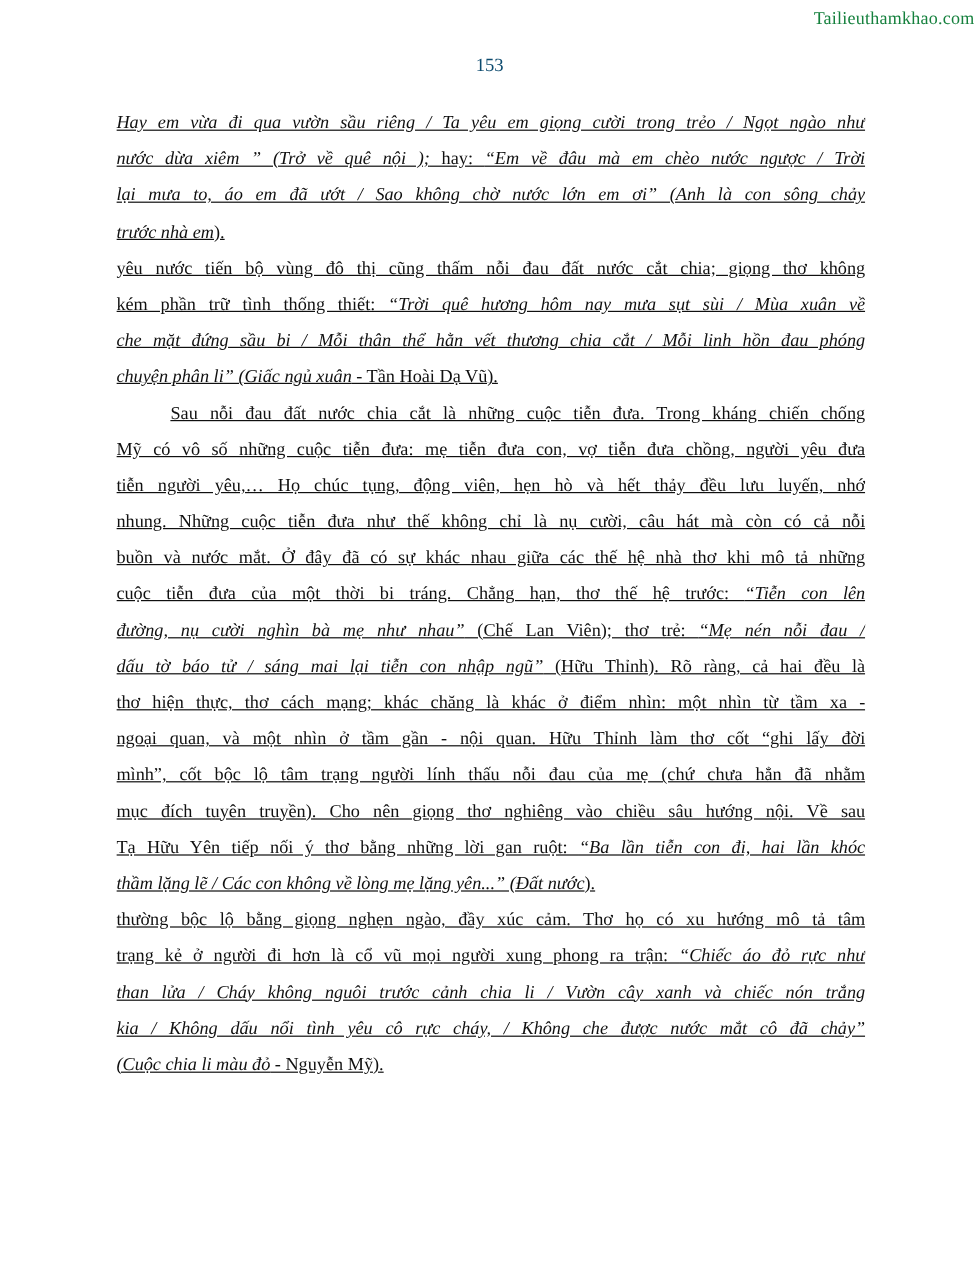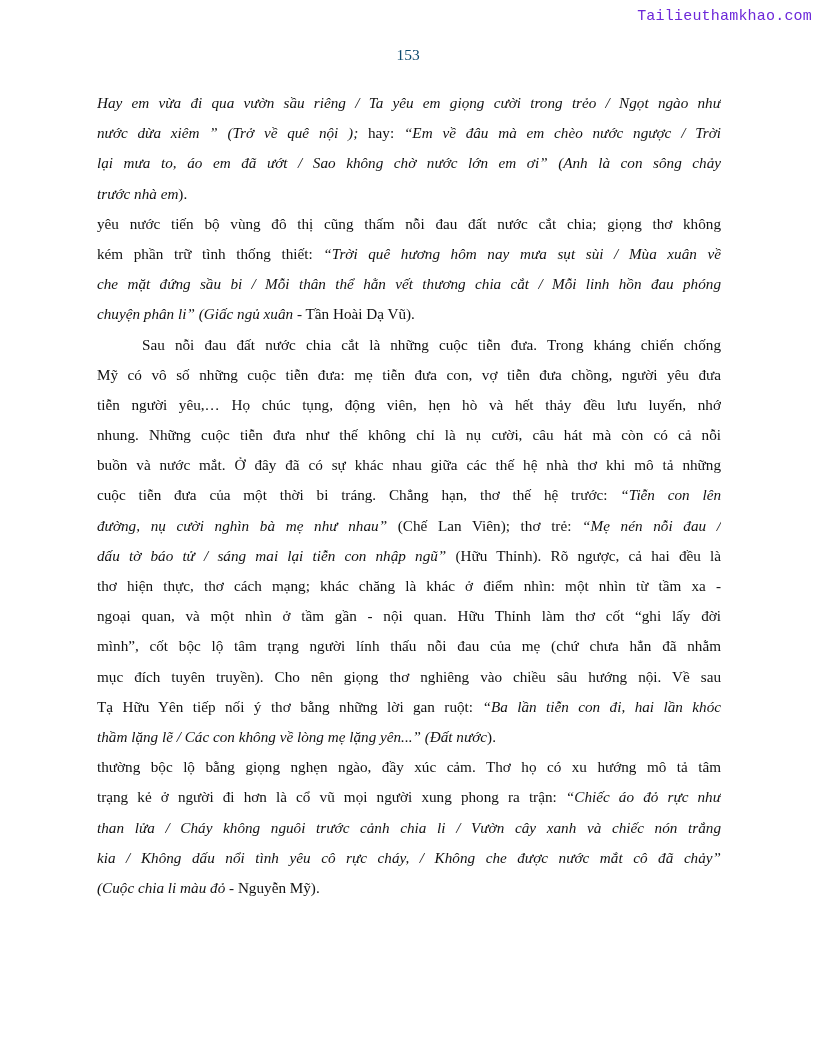--- a/index.html
+++ b/index.html
@@ -6,38 +6,39 @@
   body {
     width:816px; height:1056px;
     background:#ffffff;
     position:relative;
     font-family:"Liberation Serif", "DejaVu Serif", serif;
     color:#111111;
     overflow:hidden;
   }
   .watermark {
     position:absolute; top:8px; right:4px;
-    font-family:Liberation Mono, monospace;
-    font-size:15px; color:#6d28d9;
+    font-family:Liberation Serif, serif;
+    font-size:15px; color:#15803d;
     text-shadow:1px 1px 0 #ffffff;
     letter-spacing:0.2px;
   }
   .page-number {
     position:absolute; top:46px; left:0; width:100%;
     text-align:center; font-size:15.5px; color:#0c4a6e;
   }
   .document-body {
     position:absolute; top:88px; left:97px; width:624px;
     font-size:15.2px; color:#101010;
   }
   .para { margin:0; padding:0; }
   .tline {
     line-height:30.2px; height:30.2px;
     text-align:justify; text-align-last:justify;
     overflow:hidden;
+    text-decoration:underline;
   }
   .tline.last { text-align-last:left; }
   .tline .ind { display:inline-block; width:45px; }
   .seg.i { font-style:italic; }
 </style>
 </head>
 <body>
 
 <div class="watermark">Tailieuthamkhao.com</div>
 
@@ -57,21 +58,21 @@
       <div class="tline last"><span class="seg i">chuyện phân li” (Giấc ngủ xuân</span><span class="seg"> - Tần Hoài Dạ Vũ).</span></div>
     </div>
     <div class="para">
       <div class="tline"><span class="ind"></span><span class="seg">Sau nỗi đau đất nước chia cắt là những cuộc tiễn đưa. Trong kháng chiến chống</span></div>
       <div class="tline"><span class="seg">Mỹ có vô số những cuộc tiễn đưa: mẹ tiễn đưa con, vợ tiễn đưa chồng, người yêu đưa</span></div>
       <div class="tline"><span class="seg">tiễn người yêu,… Họ chúc tụng, động viên, hẹn hò và hết thảy đều lưu luyến, nhớ</span></div>
       <div class="tline"><span class="seg">nhung. Những cuộc tiễn đưa như thế không chỉ là nụ cười, câu hát mà còn có cả nỗi</span></div>
       <div class="tline"><span class="seg">buồn và nước mắt. Ở đây đã có sự khác nhau giữa các thế hệ nhà thơ khi mô tả những</span></div>
       <div class="tline"><span class="seg">cuộc tiễn đưa của một thời bi tráng. Chẳng hạn, thơ thế hệ trước: </span><span class="seg i">“Tiễn con lên</span></div>
       <div class="tline"><span class="seg i">đường, nụ cười nghìn bà mẹ như nhau”</span><span class="seg"> (Chế Lan Viên); thơ trẻ: </span><span class="seg i">“Mẹ nén nỗi đau /</span></div>
-      <div class="tline"><span class="seg i">dấu tờ báo tử / sáng mai lại tiễn con nhập ngũ”</span><span class="seg"> (Hữu Thỉnh). Rõ ngược, cả hai đều là</span></div>
+      <div class="tline"><span class="seg i">dấu tờ báo tử / sáng mai lại tiễn con nhập ngũ”</span><span class="seg"> (Hữu Thỉnh). Rõ ràng, cả hai đều là</span></div>
       <div class="tline"><span class="seg">thơ hiện thực, thơ cách mạng; khác chăng là khác ở điểm nhìn: một nhìn từ tầm xa -</span></div>
       <div class="tline"><span class="seg">ngoại quan, và một nhìn ở tầm gần - nội quan. Hữu Thỉnh làm thơ cốt “ghi lấy đời</span></div>
       <div class="tline"><span class="seg">mình”, cốt bộc lộ tâm trạng người lính thấu nỗi đau của mẹ (chứ chưa hẳn đã nhằm</span></div>
       <div class="tline"><span class="seg">mục đích tuyên truyền). Cho nên giọng thơ nghiêng vào chiều sâu hướng nội. Về sau</span></div>
       <div class="tline"><span class="seg">Tạ Hữu Yên tiếp nối ý thơ bằng những lời gan ruột: </span><span class="seg i">“Ba lần tiễn con đi, hai lần khóc</span></div>
       <div class="tline last"><span class="seg i">thầm lặng lẽ / Các con không về lòng mẹ lặng yên...” (Đất nước</span><span class="seg">).</span></div>
     </div>
     <div class="para">
       <div class="tline"><span class="seg">thường bộc lộ bằng giọng nghẹn ngào, đầy xúc cảm. Thơ họ có xu hướng mô tả tâm</span></div>
       <div class="tline"><span class="seg">trạng kẻ ở người đi hơn là cổ vũ mọi người xung phong ra trận: </span><span class="seg i">“Chiếc áo đỏ rực như</span></div>

